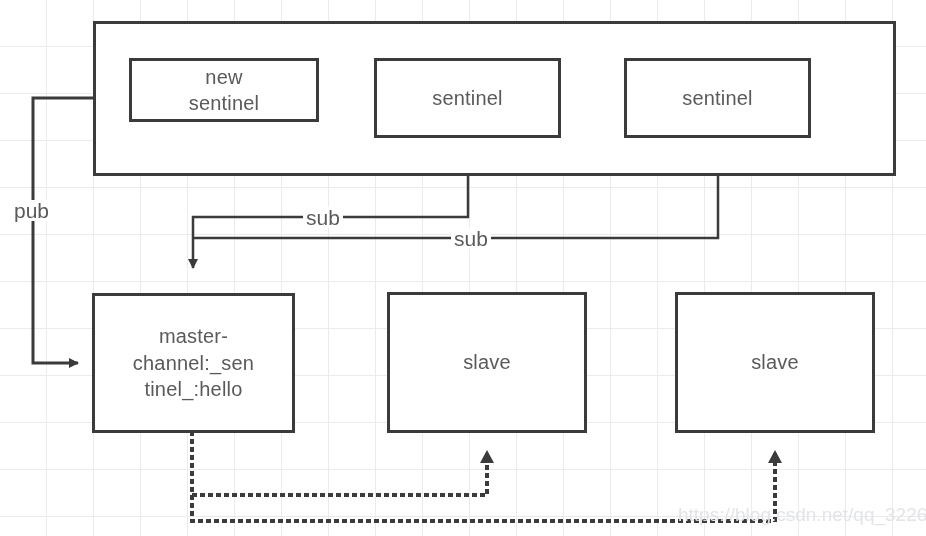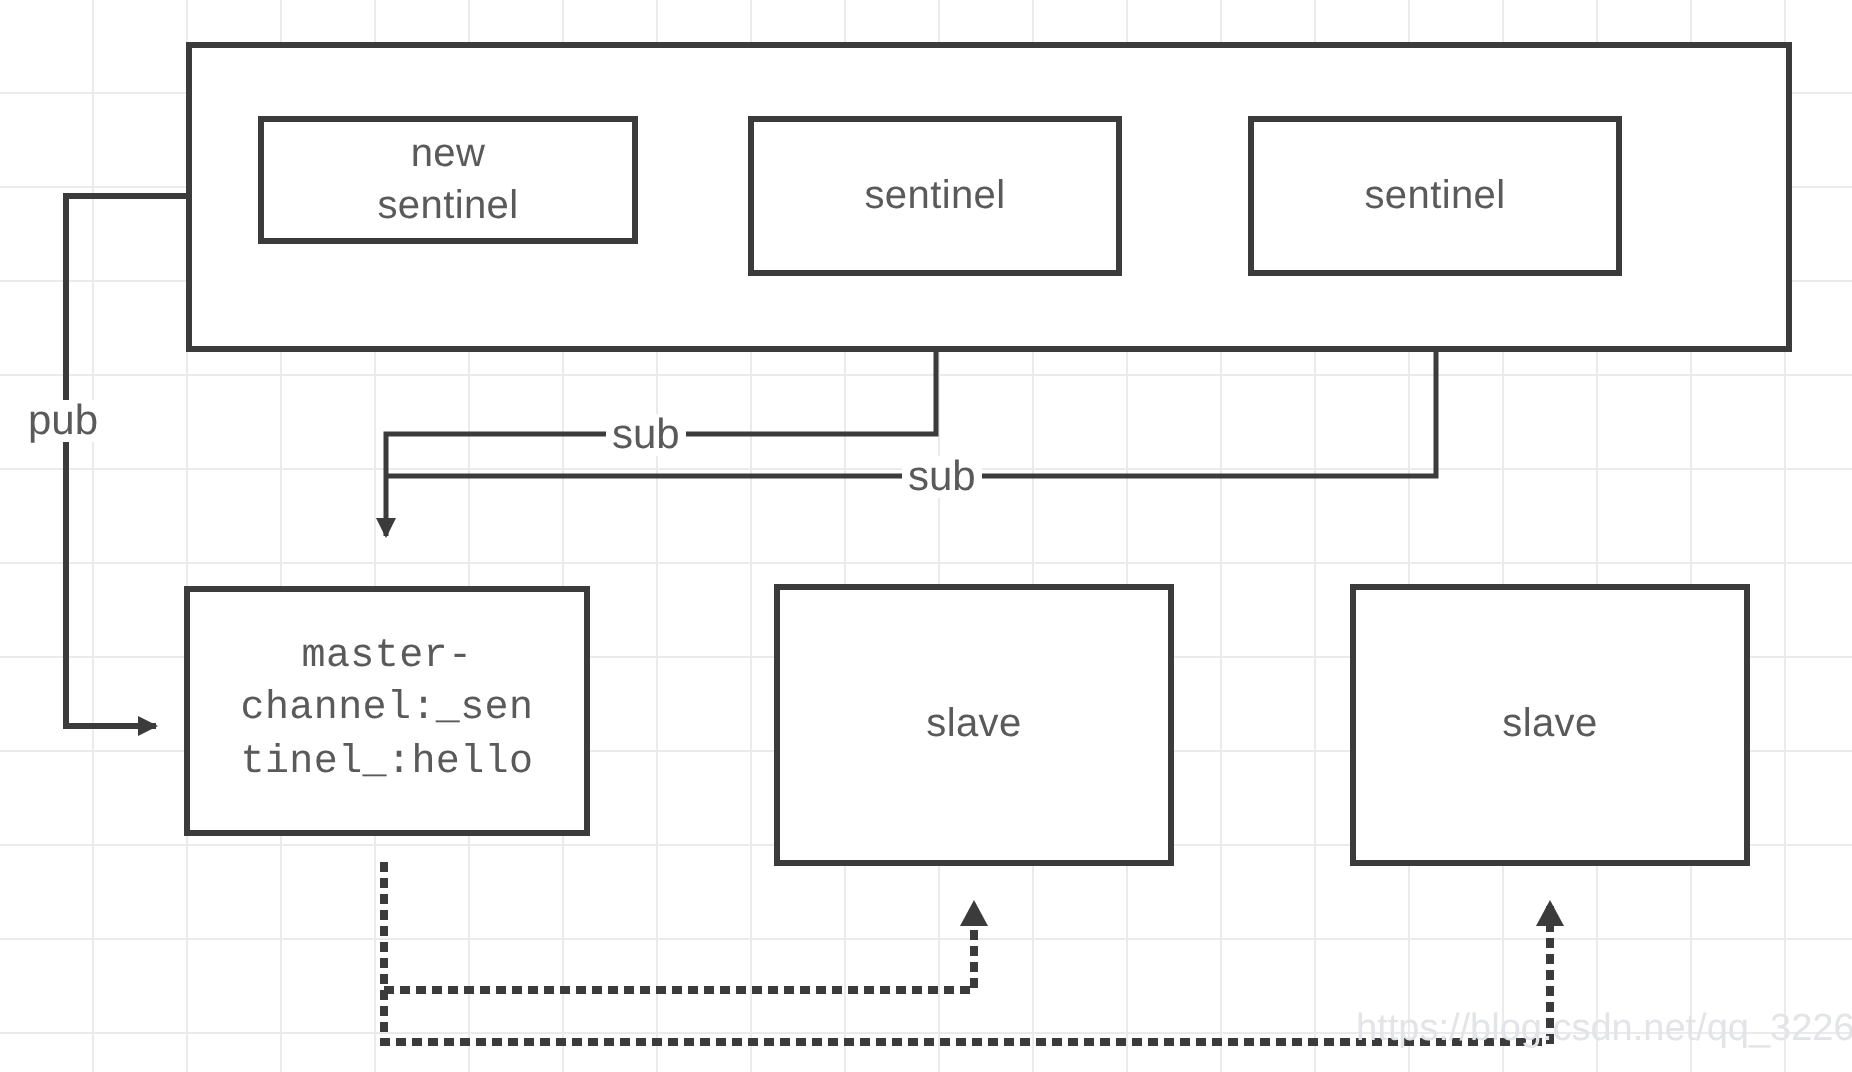--- a/index.html
+++ b/index.html
@@ -95,21 +95,21 @@
 
   <div class="group-box" style="left:93px; top:21px; width:803px; height:155px;"></div>
 
   <div class="node" style="left:129px; top:58px; width:190px; height:64px;">new
 sentinel</div>
 
   <div class="node" style="left:374px; top:58px; width:187px; height:80px;">sentinel</div>
 
   <div class="node" style="left:624px; top:58px; width:187px; height:80px;">sentinel</div>
 
-  <div class="node" style="left:92px; top:293px; width:203px; height:125px;font-family:Liberation Mono, monospace;">master-
+  <div class="node" style="left:92px; top:293px; width:203px; height:140px;">master-
 channel:_sen
 tinel_:hello</div>
 
   <div class="node" style="left:387px; top:292px; width:200px; height:141px;">slave</div>
 
   <div class="node" style="left:675px; top:292px; width:200px; height:141px;">slave</div>
 
   <div class="edge-label" style="left:11px; top:200px;text-align:center;">pub</div>
 
   <div class="edge-label" style="left:303px; top:207px;">sub</div>

